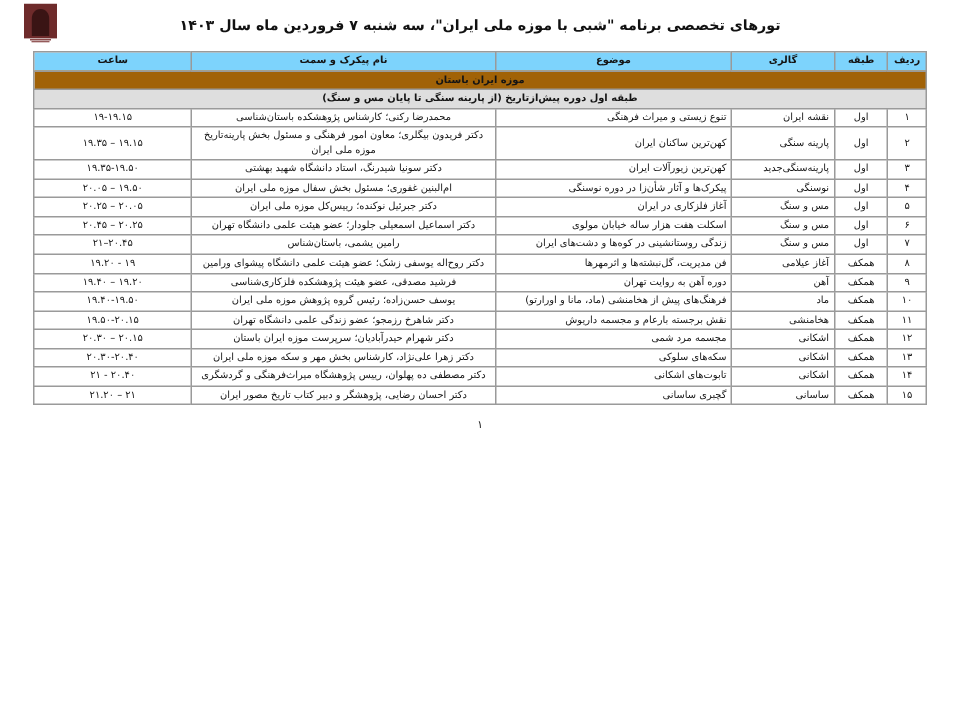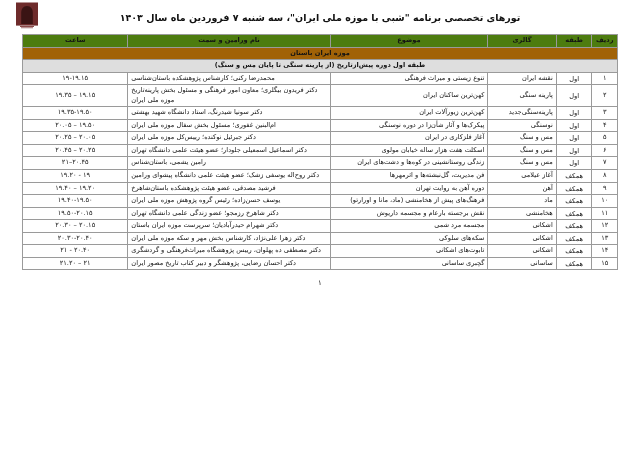--- a/index.html
+++ b/index.html
@@ -71,38 +71,38 @@
     padding: 4px 3px;
     background: #a16207;
   }
 
   
   thead th {
     text-align: center;
     font-weight: bold;
     font-size: 7.2px;
     padding: 3px 2px;
-    background: #4d7c0f;
+    background: #7dd3fc;
   }
 
   
   .era-row td {
     text-align: center;
     font-weight: bold;
     font-size: 7.6px;
     background: #dedede;
     padding: 3.5px 3px;
   }
 
   
   .c-row { text-align: center; }
   .c-floor { text-align: center; font-family: Liberation Serif, serif; }
   .c-gallery { text-align: right; }
   .c-subject { text-align: right; padding-right: 5px; }
-  .c-speaker { text-align: left; padding-right: 5px; }
+  .c-speaker { text-align: center; padding-right: 5px; }
   .c-time { text-align: center; }
 
   
   col.w-row     { width: 4.3%; }
   col.w-floor   { width: 6.0%; }
   col.w-gallery { width: 11.5%; }
   col.w-subject { width: 26.5%; }
   col.w-speaker { width: 34.0%; }
   col.w-time    { width: 17.7%; }
 
@@ -144,21 +144,21 @@
         <td colspan="6">موزه ایران باستان</td>
       </tr>
     </tbody>
 
     <thead>
       <tr>
         <th>ردیف</th>
         <th>طبقه</th>
         <th>گالری</th>
         <th>موضوع</th>
-        <th>نام ورامین و سمت</th>
+        <th>نام پیکرک و سمت</th>
         <th>ساعت</th>
       </tr>
     </thead>
 
     <tbody id="schedule-body">
         <tr class="era-row">
           <td colspan="6">طبقه اول دوره پیش‌ازتاریخ (از پارینه سنگی تا پایان مس و سنگ)</td>
         </tr>
         <tr>
           <td class="c-row">۱</td>
@@ -222,21 +222,21 @@
           <td class="c-gallery">آغاز عیلامی</td>
           <td class="c-subject">فن مدیریت، گل‌نبشته‌ها و اثرمهرها</td>
           <td class="c-speaker">دکتر روح‌اله یوسفی زشک؛ عضو هیئت علمی دانشگاه پیشوای ورامین</td>
           <td class="c-time">۱۹ - ۱۹.۲۰</td>
         </tr>
         <tr>
           <td class="c-row">۹</td>
           <td class="c-floor">همکف</td>
           <td class="c-gallery">آهن</td>
           <td class="c-subject">دوره آهن به روایت تهران</td>
-          <td class="c-speaker">فرشید مصدقی، عضو هیئت پژوهشکده باستان‌شاهرخ</td>
+          <td class="c-speaker">فرشید مصدقی، عضو هیئت پژوهشکده فلزکاری‌شناسی</td>
           <td class="c-time">۱۹.۲۰ – ۱۹.۴۰</td>
         </tr>
         <tr>
           <td class="c-row">۱۰</td>
           <td class="c-floor">همکف</td>
           <td class="c-gallery">ماد</td>
           <td class="c-subject">فرهنگ‌های پیش از هخامنشی (ماد، مانا و اورارتو)</td>
           <td class="c-speaker">یوسف حسن‌زاده؛ رئیس گروه پژوهش موزه ملی ایران</td>
           <td class="c-time">۱۹.۴۰-۱۹.۵۰</td>
         </tr>

